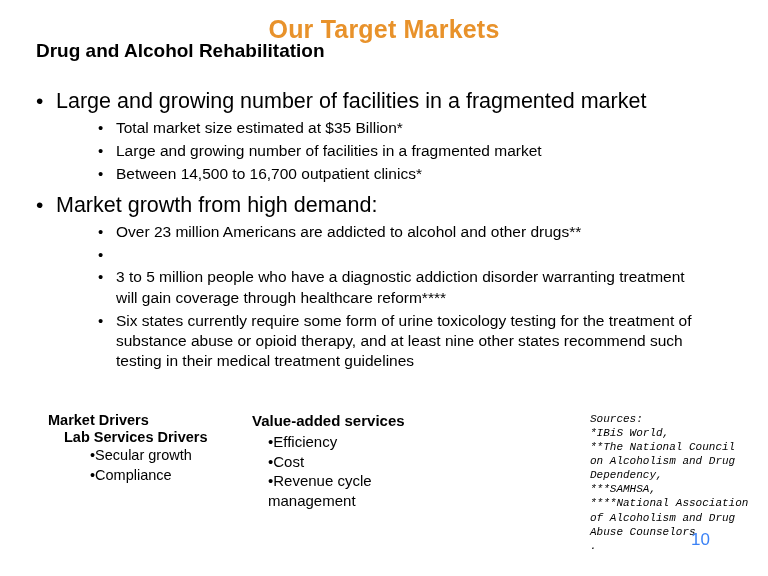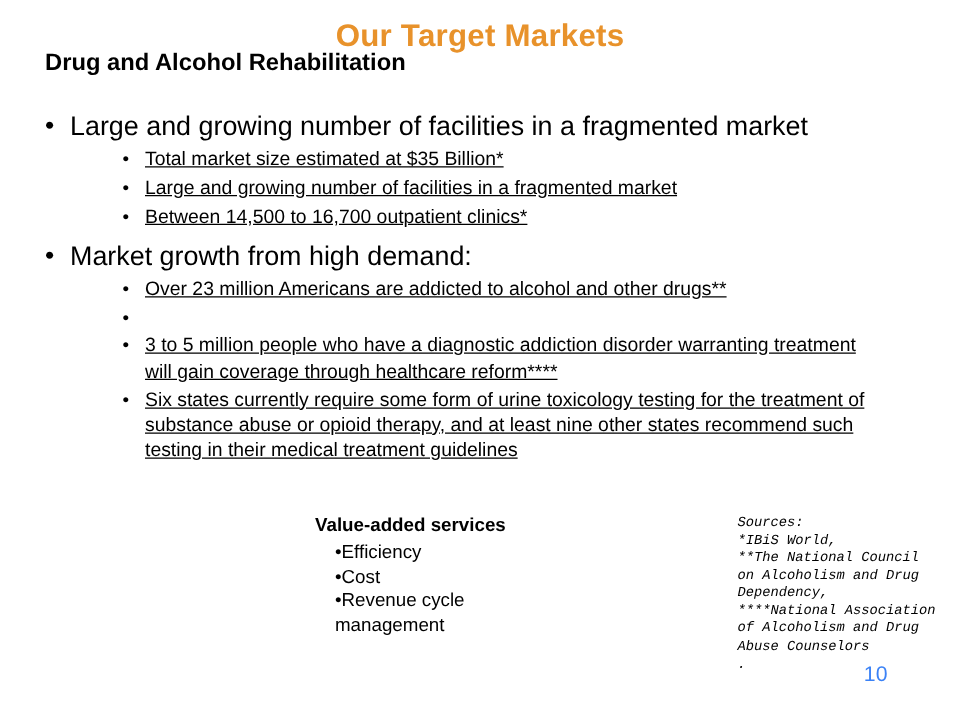--- a/index.html
+++ b/index.html
@@ -75,21 +75,20 @@
     padding-left: 62px;
   }
   .lvl2 .bullet {
     width: 18px;
     flex: 0 0 18px;
     font-size: 15px;
   }
   .lvl2 .txt {
     flex: 1;
     max-width: 590px;
-    text-decoration: underline;
   }
   .bottom-cols {
     position: absolute;
     top: 412px;
     left: 0;
     width: 768px;
     height: 130px;
   }
   .col-drivers {
     position: absolute;
@@ -195,32 +194,39 @@
       <div class="lvl2">
         <span class="bullet">•</span>
         <span class="txt">Six states currently require some form of urine toxicology testing for the treatment of substance abuse or opioid therapy, and at least nine other states recommend such testing in their medical treatment guidelines</span>
       </div>
     </div>
 
   </div>
 
   <div class="bottom-cols">
 
+    <div class="col-drivers">
+      <div class="hd1">Market Drivers</div>
+      <div class="hd2">Lab Services Drivers</div>
+      <div class="sub">•Secular growth</div>
+      <div class="sub">•Compliance</div>
+    </div>
 
     <div class="col-value">
       <div class="hd1">Value-added services</div>
       <div class="sub">•Efficiency</div>
       <div class="sub">•Cost</div>
       <div class="sub">•Revenue cycle management</div>
     </div>
 
     <div class="sources">
       <div>Sources:</div>
       <div>*IBiS World,</div>
       <div>**The National Council on Alcoholism and Drug Dependency,</div>
+      <div>***SAMHSA,</div>
       <div> ****National Association of Alcoholism and Drug Abuse Counselors</div>
       <div>.</div>
     </div>
 
   </div>
 
   <div class="page-number">10</div>
 
 </div>
 

